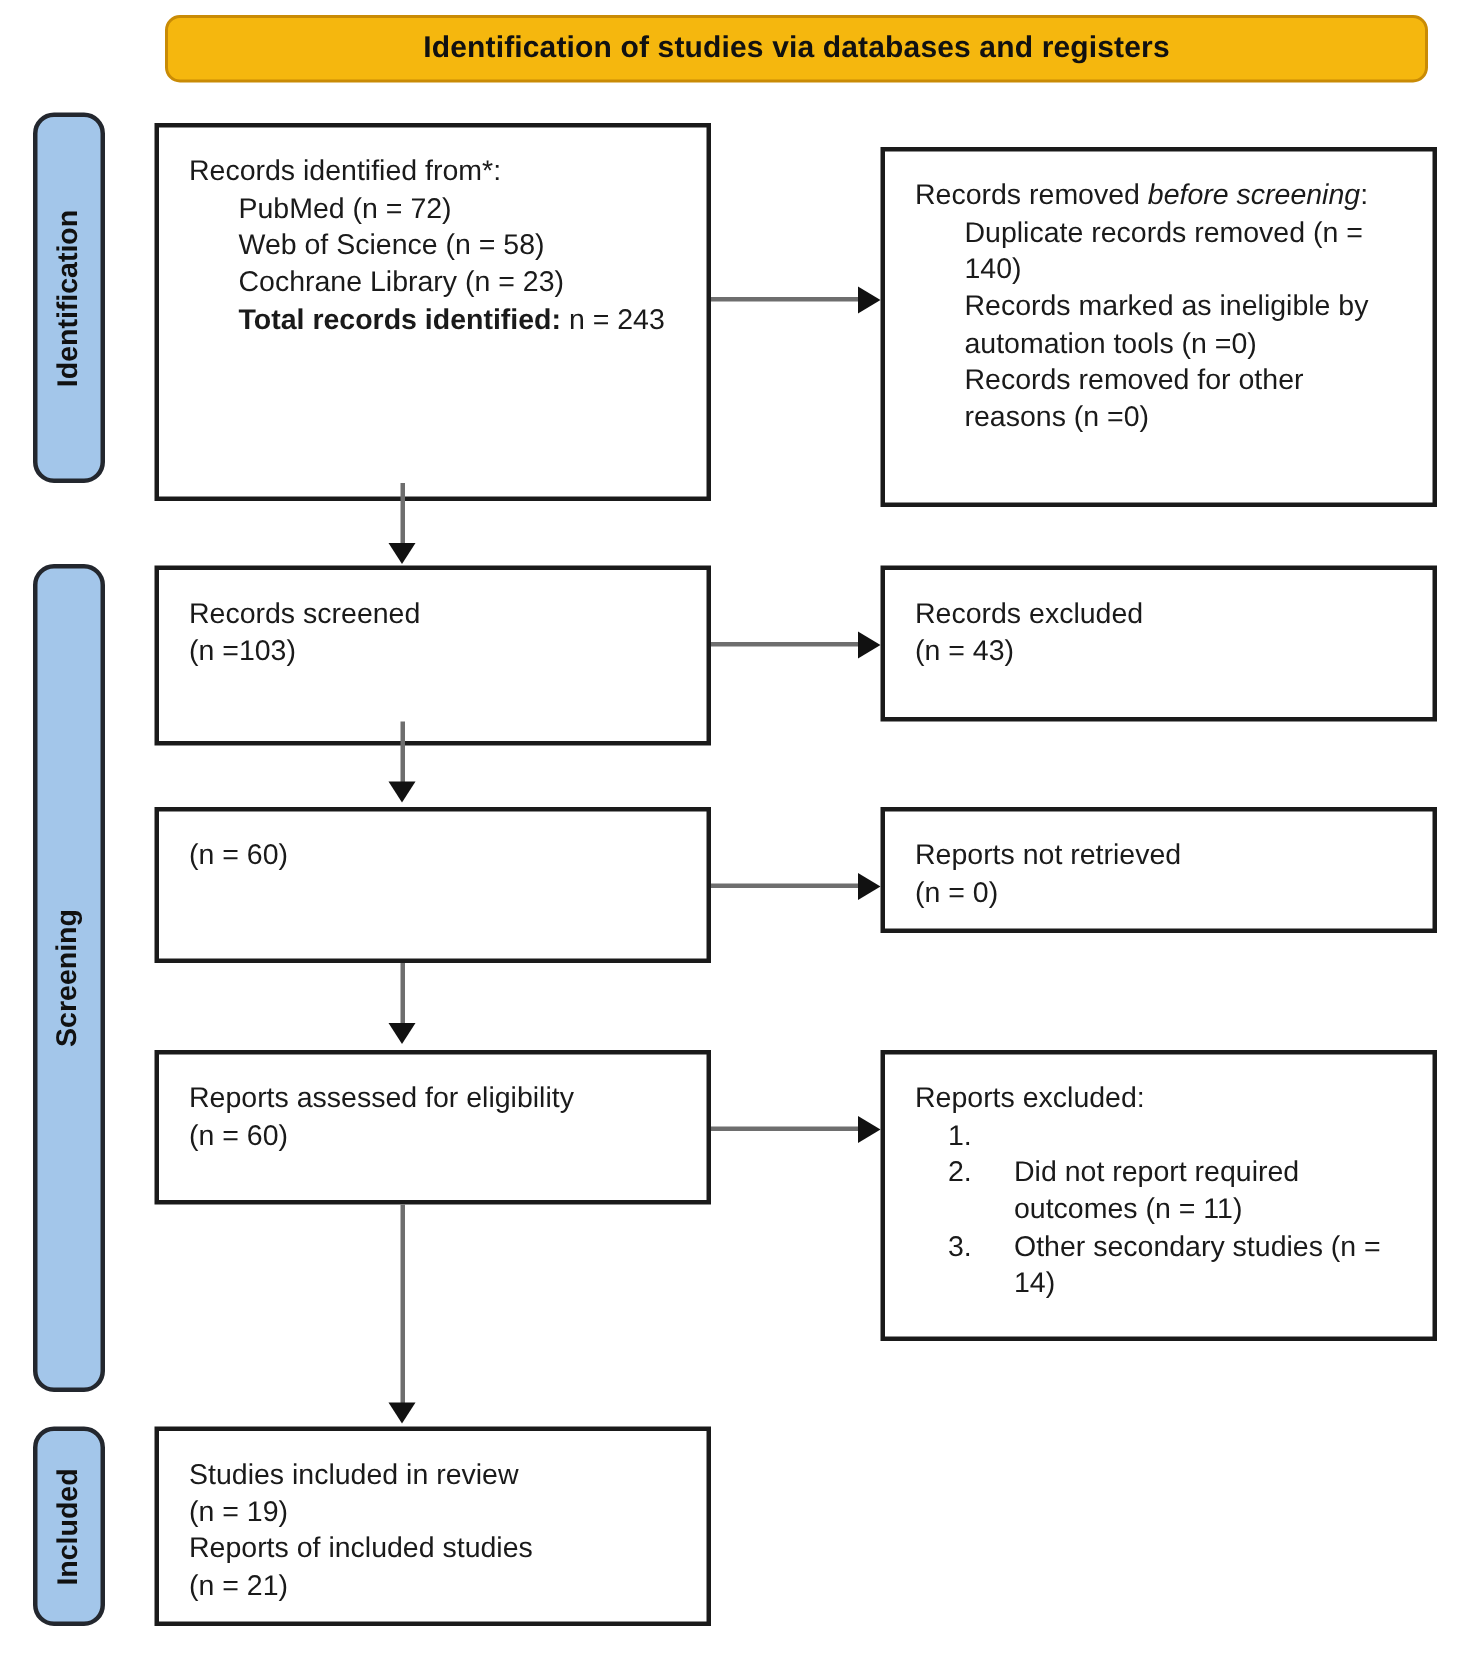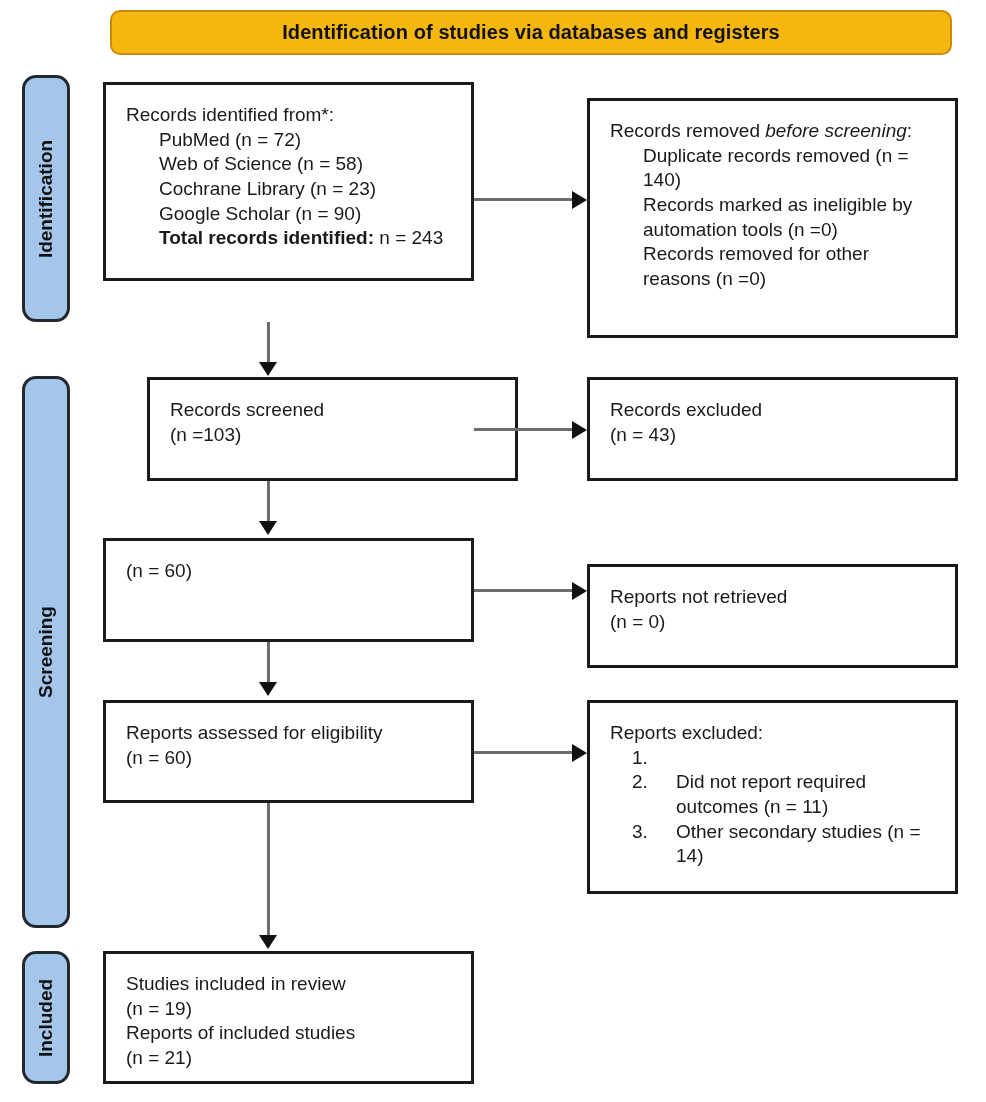--- a/index.html
+++ b/index.html
@@ -73,30 +73,30 @@
     font-size: 19px;
     line-height: 1.30;
     color: #1a1a1a;
   }
   .flow-box .line { white-space: pre-wrap; }
   .flow-box .indent { padding-left: 33px; }
   .flow-box .bold { font-weight: bold; text-align: right; }
   .flow-box .ital { font-style: italic; }
 
   
-  #box-identified   { left: 103px; top: 82px;  width: 371px; height: 199px; }
-  #box-screened     { left: 103px; top: 377px; width: 371px; height: 104px; margin-left: 44px; }
+  #box-identified   { left: 103px; top: 82px;  width: 371px; height: 252px; }
+  #box-screened     { left: 103px; top: 377px; width: 371px; height: 120px; }
   #box-sought       { left: 103px; top: 538px; width: 371px; height: 104px; }
   #box-eligibility  { left: 103px; top: 700px; width: 371px; height: 103px; }
   #box-included     { left: 103px; top: 951px; width: 371px; height: 133px; }
 
   
   #box-removed      { left: 587px; top: 98px;  width: 371px; height: 240px; }
   #box-excluded-rec { left: 587px; top: 377px; width: 371px; height: 104px; }
-  #box-notretrieved { left: 587px; top: 564px; width: 371px; height: 104px; }
+  #box-notretrieved { left: 587px; top: 538px; width: 371px; height: 84px; }
   #box-excluded-rep { left: 587px; top: 700px; width: 371px; height: 194px; }
 
   
   .num-list { margin: 0; padding: 0; list-style: none; }
   .num-list li {
     display: flex;
     padding-left: 22px;
   }
   .num-list .num {
     width: 44px;
@@ -165,21 +165,20 @@
 </div>
 <div class="stage" id="stage-included">
   <span class="stage-label">Included</span>
 </div>
 
 <div class="flow-box" id="box-identified">
   <div class="line">Records identified from*:</div>
   <div class="line indent">PubMed (n = 72)</div>
   <div class="line indent">Web of Science (n = 58)</div>
   <div class="line indent">Cochrane Library (n = 23)</div>
-  <div class="line indent">Google Scholar (n = 90)</div>
   <div class="line indent"><span class="bold">Total records identified:</span><span> n = 243</span></div>
 </div>
 
 <div class="flow-box" id="box-removed">
   <div class="line"><span>Records removed </span><span class="ital">before screening</span><span>:</span></div>
   <div class="line indent">Duplicate records removed (n = 140)</div>
   <div class="line indent">Records marked as ineligible by automation tools (n =0)</div>
   <div class="line indent">Records removed for other reasons (n =0)</div>
 </div>
 

